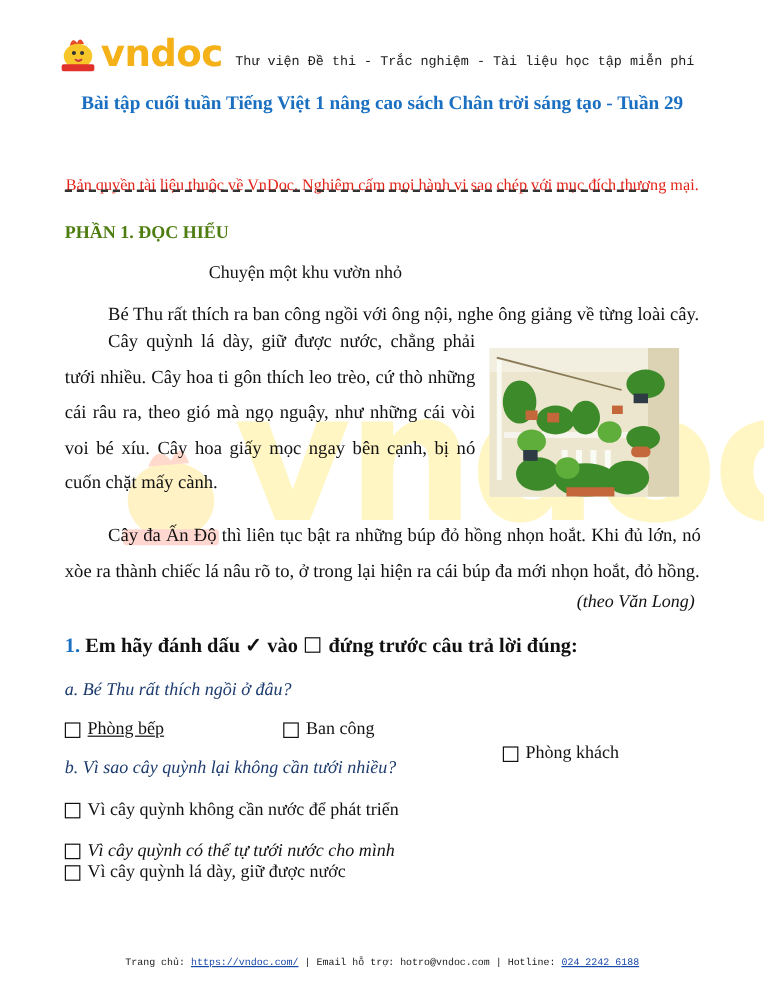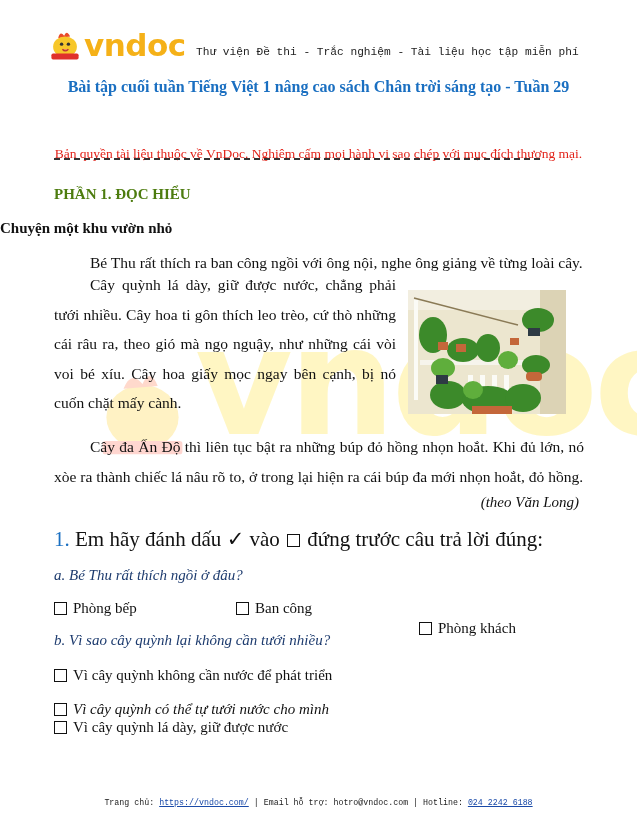--- a/index.html
+++ b/index.html
@@ -13,29 +13,29 @@
     
     .logo { position:absolute; left:48px; top:26px; height:38px; display:flex; align-items:center; }
     .logo-mascot { width:34px; height:34px; position:relative; }
     .logo-text { font-family:"DejaVu Sans", sans-serif; font-weight:bold; font-size:31px; color:#f5b118; letter-spacing:-0.5px; margin-left:2px; line-height:1; }
     .tagline { position:absolute; left:196px; top:46px; font-family:"Liberation Mono", monospace; font-size:11.2px; color:#222; white-space:nowrap; }
     .doc-title { position:absolute; left:0; width:637px; top:78px; text-align:center; font-weight:bold; font-size:16px; color:#1a6fc1; }
     .copyright { position:absolute; left:0; width:637px; top:115px; text-align:center; font-size:13.5px; color:#e2231a;margin-top:31px; }
     .divider { position:absolute; left:54px; top:158px; width:486px; height:0; border-top:2px dashed #333; }
 
     .section { position:absolute; left:54px; top:186px; font-weight:bold; font-size:15px; color:#4d7c0f; }
-    .story-title { position:absolute; left:0; width:509px; top:220px; font-weight:bold; font-size:15px; }
+    .story-title { position:absolute; left:0; width:509px; top:220px; text-align:center; font-weight:normal; font-size:15px; }
     .p { position:absolute; font-size:15.5px; line-height:29.5px; }
     .p1 { left:54px; width:530px; top:248px; text-indent:36px; }
     .p2 { left:54px; width:342px; top:270px; text-indent:36px; text-align:justify; }
     .photo { position:absolute; left:408px; top:290px; width:158px; height:124px; overflow:hidden; background:#e9e4cf; }
     .p3 { left:54px; width:530px; top:432px; text-indent:36px; text-align:justify; }
     .source { position:absolute; right:58px; top:494px; font-style:italic; font-size:15px;text-align:right; }
 
-    .question { position:absolute; left:54px; top:527px; font-weight:normal; font-size:21px; }
+    .question { position:absolute; left:54px; top:527px; font-weight:bold; font-size:17px; }
     .qnum { color:#1a6fc1; }
     .sub { position:absolute; left:54px; font-style:italic; font-size:15px; color:#1d3b6e; }
     .sub-a { top:567px; }
     .sub-b { top:632px; }
     .opt { position:absolute; font-size:15px; display:flex; align-items:center; white-space:nowrap; }
     .box { display:inline-block; width:11px; height:11px; border:1.3px solid #111; margin-right:6px; }
     .box-inline { display:inline-block; width:11px; height:11px; border:1.6px solid #111; vertical-align:-1px; margin:0 2px; }
 
     .footer { position:absolute; left:0; width:637px; top:798px; text-align:center; font-family:"Liberation Mono", monospace; font-size:8.3px; color:#222; white-space:nowrap; }
     .footer .link { color:#1a4aa8; text-decoration:underline; }
@@ -117,21 +117,21 @@
 </div>
 
 <div class="p p3">Cây đa Ấn Độ thì liên tục bật ra những búp đỏ hồng nhọn hoắt. Khi đủ lớn, nó xòe ra thành chiếc lá nâu rõ to, ở trong lại hiện ra cái búp đa mới nhọn hoắt, đỏ hồng.</div>
 <div class="source">(theo Văn Long)</div>
 
 <div class="question">
   <span class="qnum">1.</span><span> Em hãy đánh dấu </span><span>✓</span><span> vào </span><span class="box-inline"></span><span> đứng trước câu trả lời đúng:</span>
 </div>
 
 <div class="sub sub-a">a. Bé Thu rất thích ngồi ở đâu?</div>
-<div class="opt" style="left:54px; top:600px;">
+<div class="opt" style="left:54px; top:600px;text-decoration:underline;">
   <span class="box"></span>
     <span>Phòng bếp</span>
 </div>
 <div class="opt" style="left:236px; top:600px;">
   <span class="box"></span>
     <span>Ban công</span>
 </div>
 <div class="opt" style="left:419px; top:600px;margin-top:20px;">
   <span class="box"></span>
     <span>Phòng khách</span>

